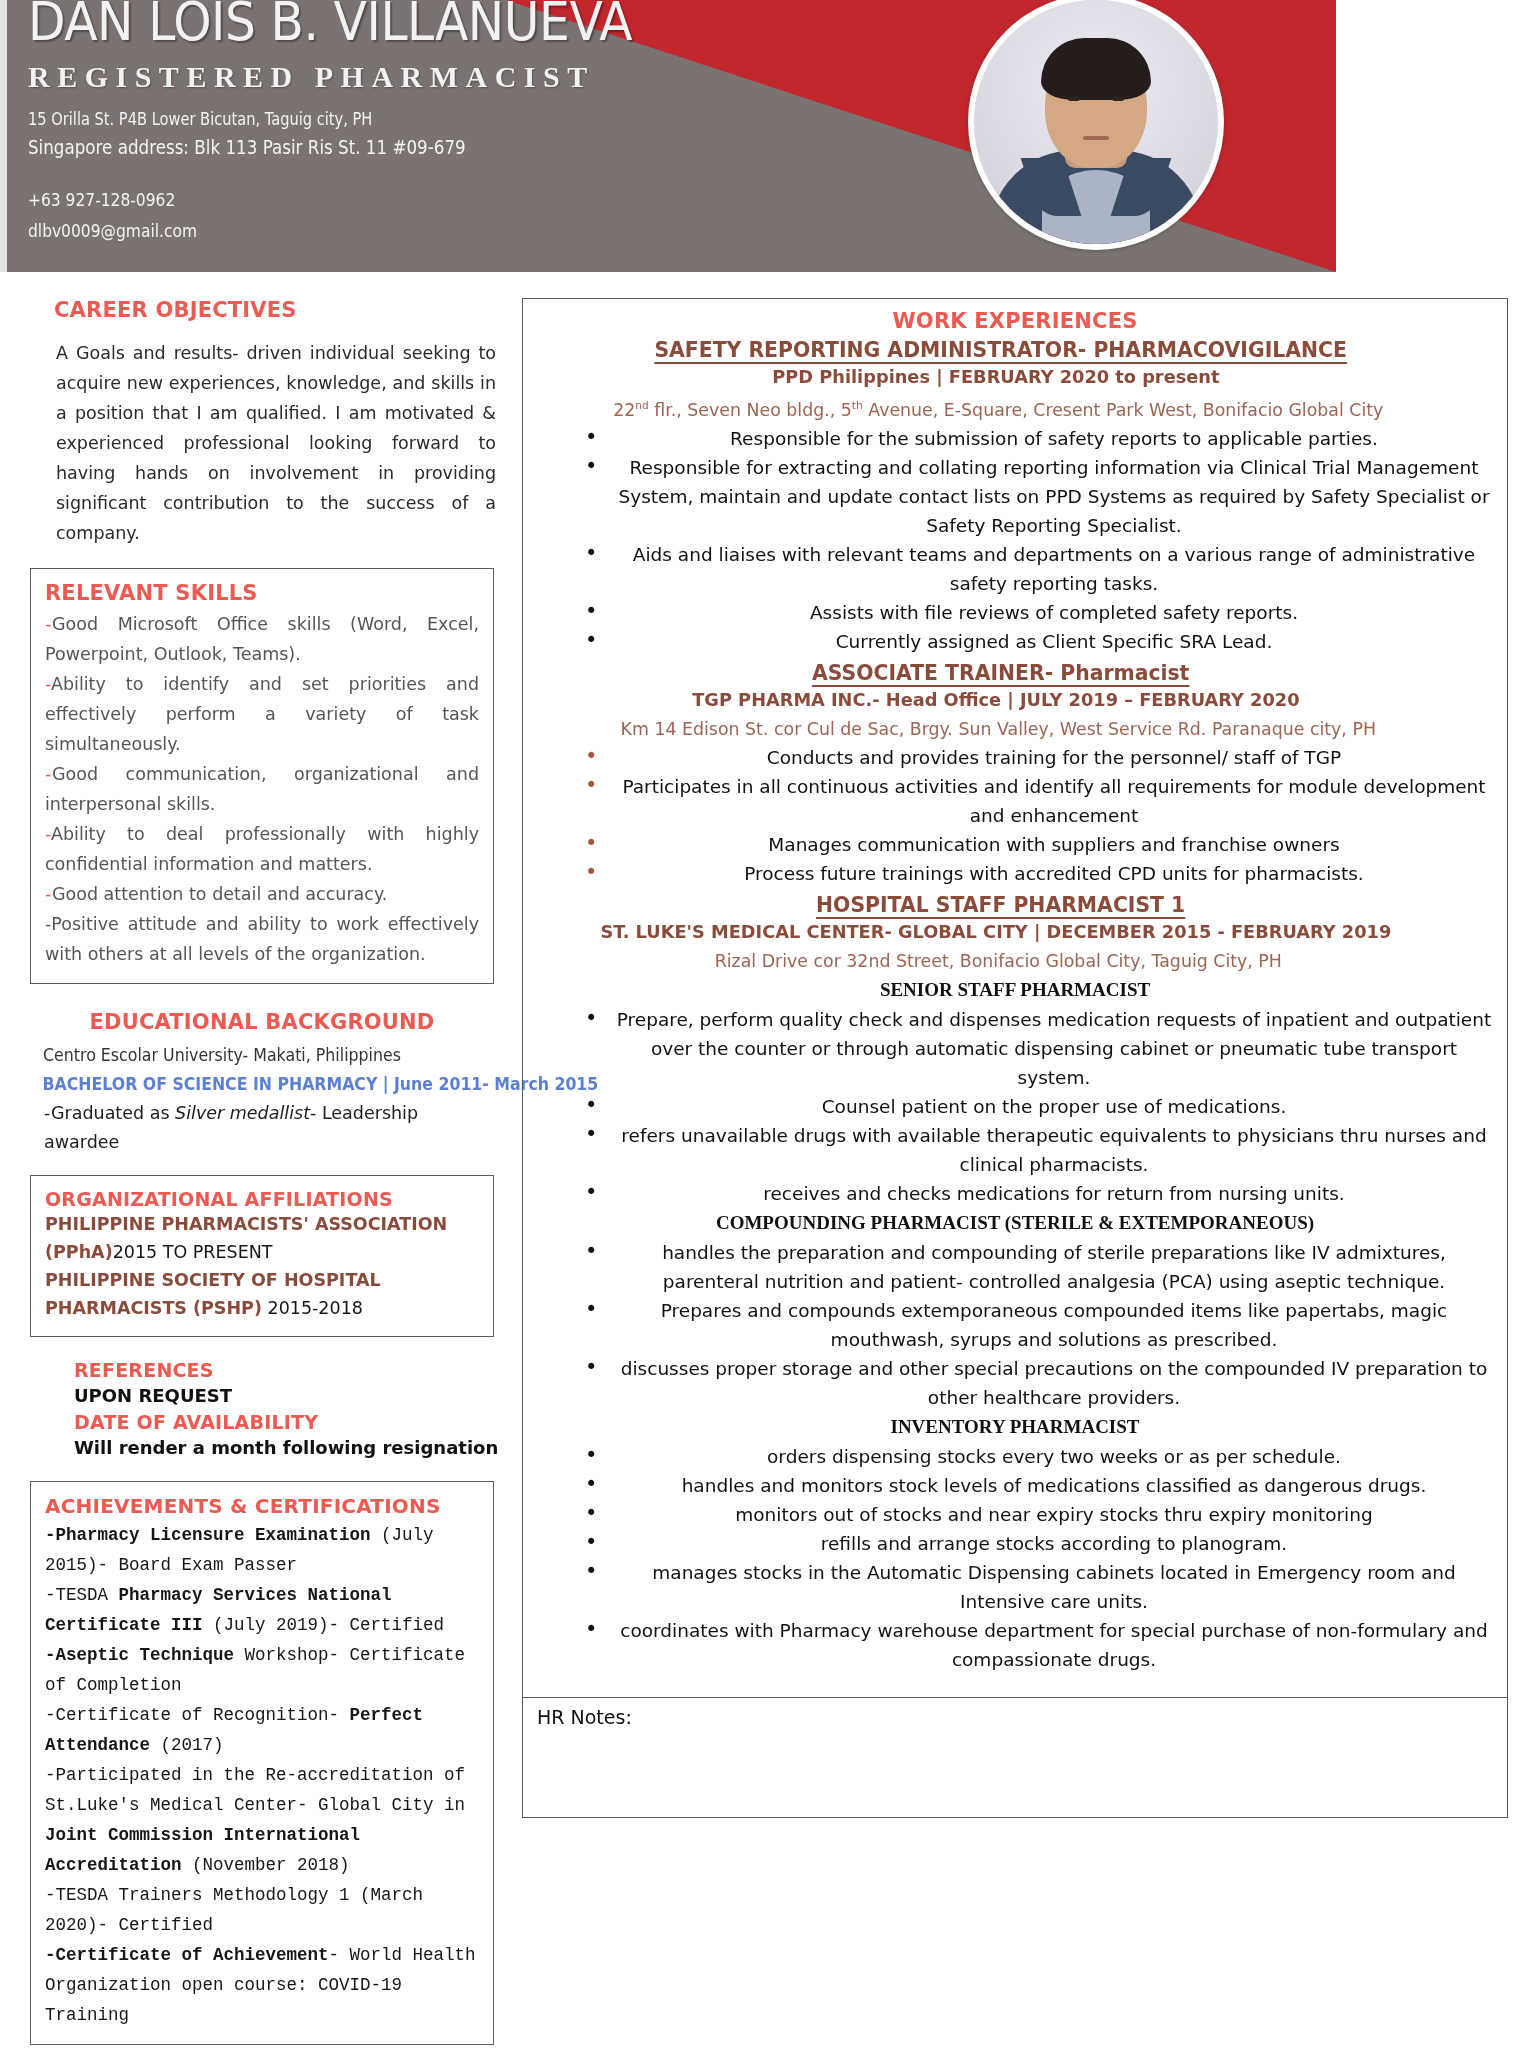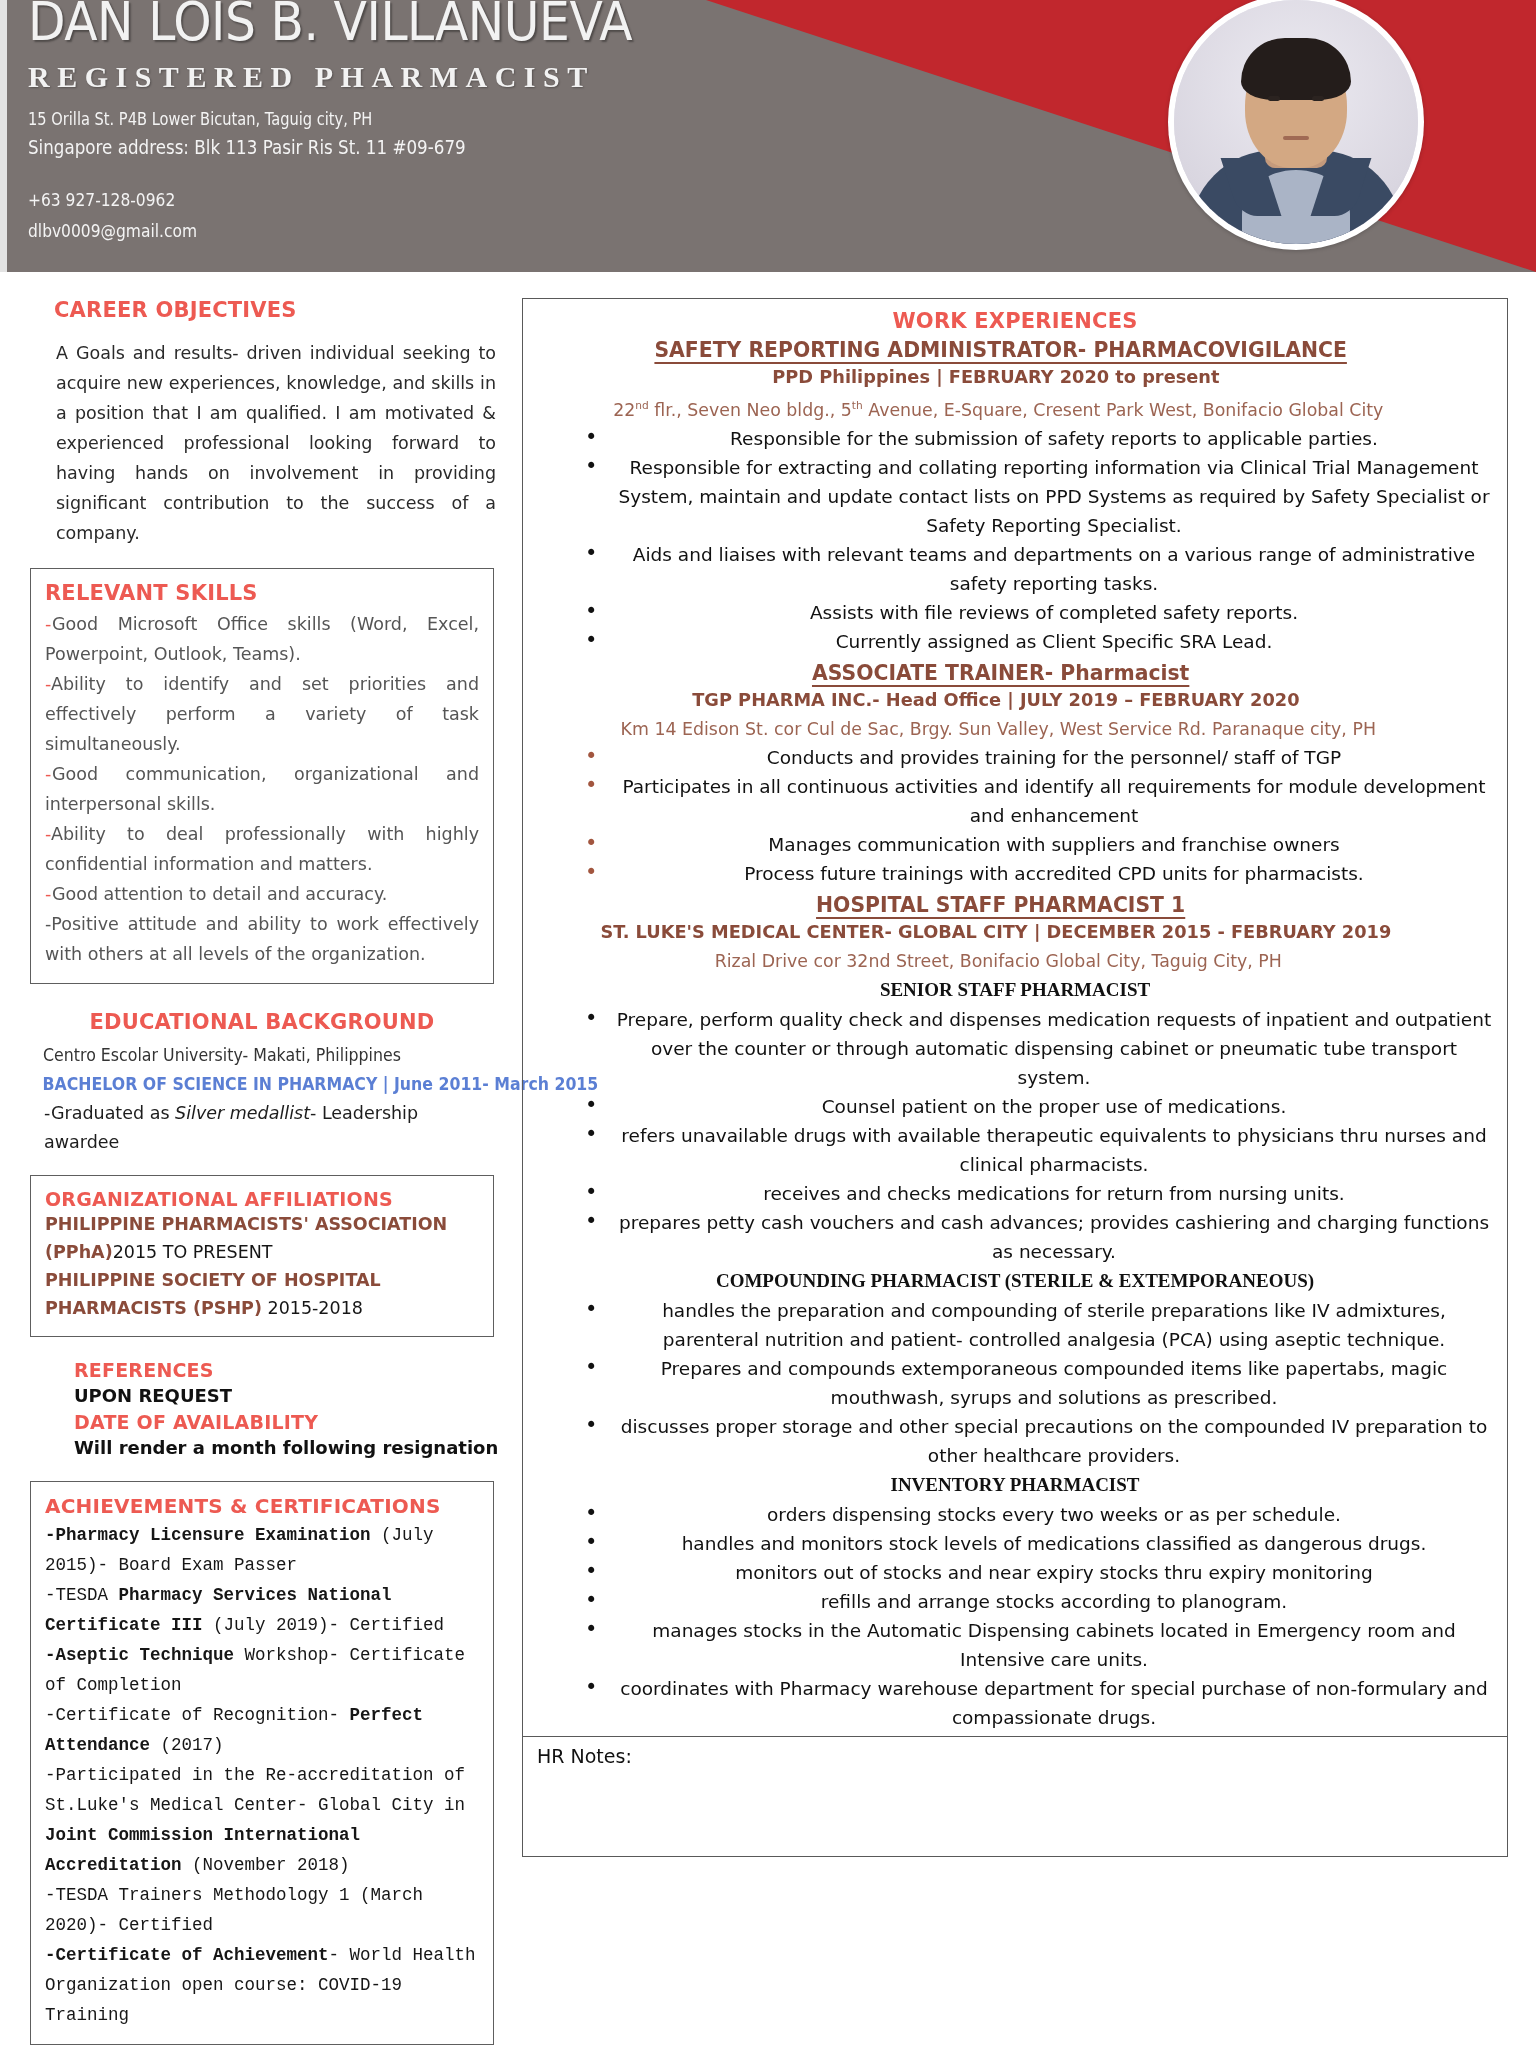--- a/index.html
+++ b/index.html
@@ -7,21 +7,21 @@
     width: 1536px; height: 2048px;
     background: #ffffff;
     font-family: "Liberation Sans", sans-serif;
     overflow: hidden;
   }
   .page { position: relative; width: 1536px; height: 2048px; background: #fff; overflow: hidden; }
 
   
   .header {
     position: relative;
-    width: 1536px; height: 272px;
+    width: 1336px; height: 272px;
     background: #7a7371;
     overflow: hidden;
   }
   .header-red {
     position: absolute; top: 0; right: 0;
     width: 0; height: 0;
     border-top: 272px solid #c1272d;
     border-left: 830px solid transparent;
   }
   .header-leftbar {
@@ -414,21 +414,20 @@
             </ul>
             <div class="job-title">HOSPITAL STAFF PHARMACIST 1</div>
             <div class="job-company">ST. LUKE'S MEDICAL CENTER- GLOBAL CITY | DECEMBER 2015 - FEBRUARY 2019</div>
             <div class="job-address">Rizal Drive cor 32nd Street, Bonifacio Global City, Taguig City, PH</div>
             <div class="sub-head">SENIOR STAFF PHARMACIST</div>
             <ul class="blist">
               <li>Prepare, perform quality check and dispenses medication requests of inpatient and outpatient over the counter or through automatic dispensing cabinet or pneumatic tube transport system.</li>
               <li>Counsel patient on the proper use of medications.</li>
               <li>refers unavailable drugs with available therapeutic equivalents to physicians thru nurses and clinical pharmacists.</li>
               <li>receives and checks medications for return from nursing units.</li>
-              <li>prepares petty cash vouchers and cash advances; provides cashiering and charging functions as necessary.</li>
             </ul>
             <div class="sub-head">COMPOUNDING PHARMACIST (STERILE &amp; EXTEMPORANEOUS)</div>
             <ul class="blist">
               <li>handles the preparation and compounding of sterile preparations like IV admixtures, parenteral nutrition and patient- controlled analgesia (PCA) using aseptic technique.</li>
               <li>Prepares and compounds extemporaneous compounded items like papertabs, magic mouthwash, syrups and solutions as prescribed.</li>
               <li>discusses proper storage and other special precautions on the compounded IV preparation to other healthcare providers.</li>
             </ul>
             <div class="sub-head">INVENTORY PHARMACIST</div>
             <ul class="blist">
               <li>orders dispensing stocks every two weeks or as per schedule.</li>

